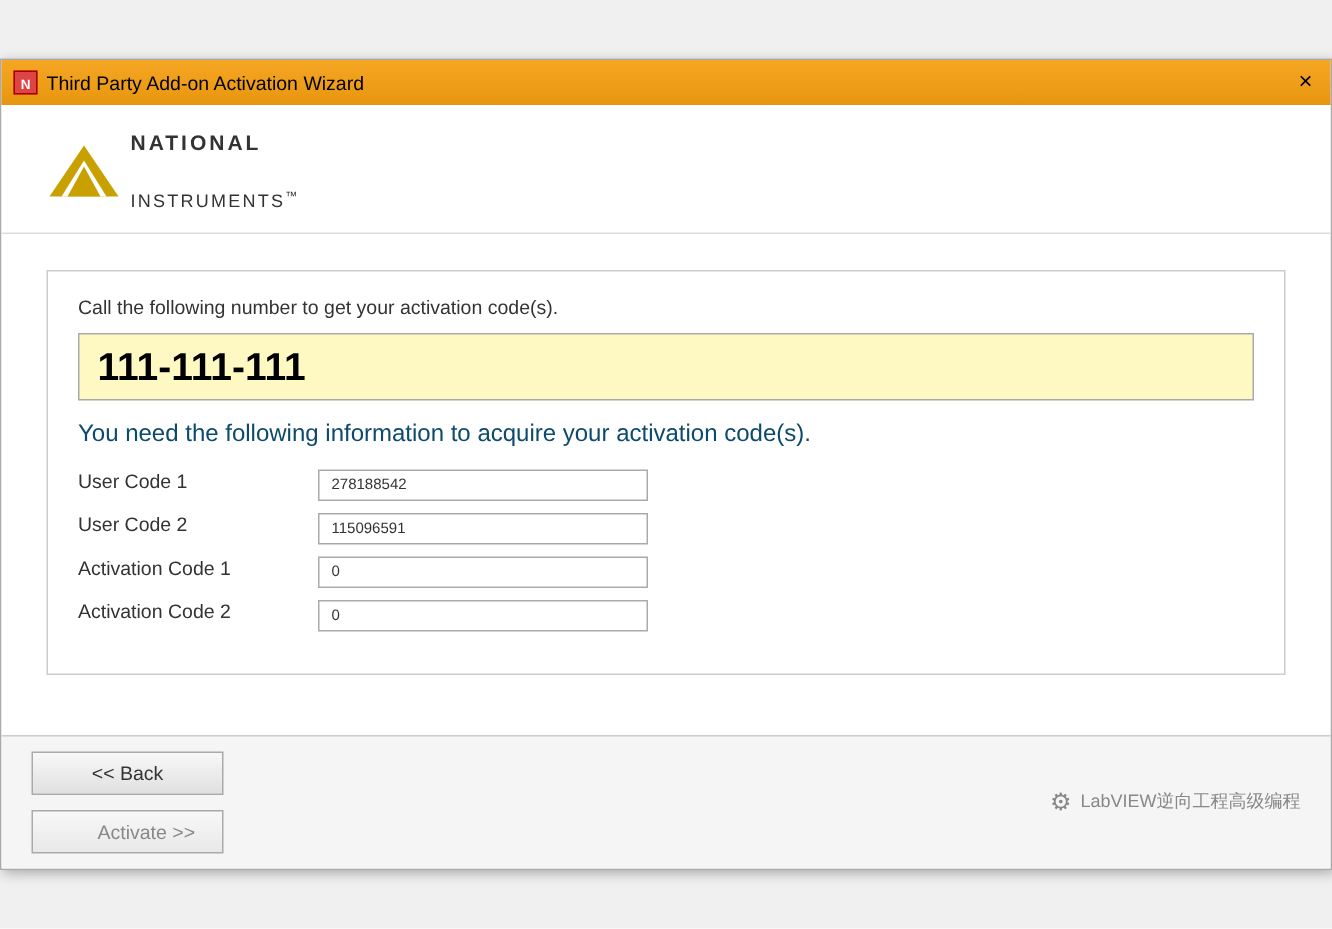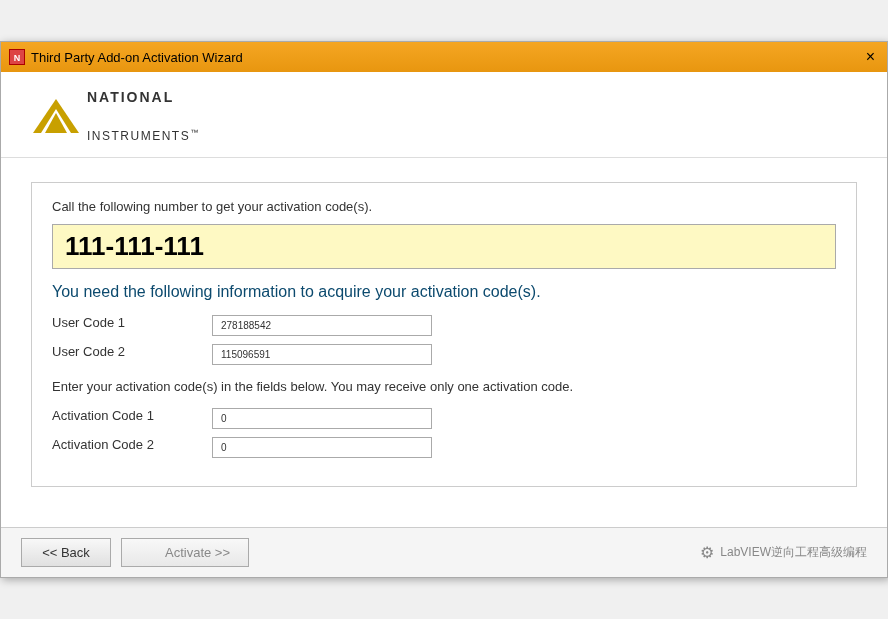--- a/index.html
+++ b/index.html
@@ -187,20 +187,21 @@
       border-top: 1px solid #ccc;
       padding: 10px 20px;
       display: flex;
       align-items: center;
       justify-content: space-between;
     }
 
     .footer-buttons {
       display: flex;
       gap: 10px;
+      flex-direction: column;
     }
 
     .btn {
       padding: 6px 18px;
       font-size: 13px;
       border: 1px solid #aaa;
       background: linear-gradient(to bottom, #f8f8f8, #e0e0e0);
       cursor: pointer;
       color: #333;
       min-width: 90px;
@@ -277,21 +278,20 @@
       <div class="field-row">
         <span class="field-label">User Code 1</span>
         <input class="field-input field-input-readonly" type="text" readonly="" value="278188542" style="">
       </div>
       <div class="field-row">
         <span class="field-label">User Code 2</span>
         <input class="field-input field-input-readonly" type="text" readonly="" value="115096591" style="">
       </div>
 
       
-      <p class="activation-instructions" style="margin-top:14px;">Enter your activation code(s) in the fields below. You may receive only one activation code.</p>
 
       
       <div class="field-row">
         <span class="field-label">Activation Code 1</span>
         <input class="field-input" type="text" value="0" style="">
       </div>
       <div class="field-row">
         <span class="field-label">Activation Code 2</span>
         <input class="field-input" type="text" value="0" style="">
       </div>

